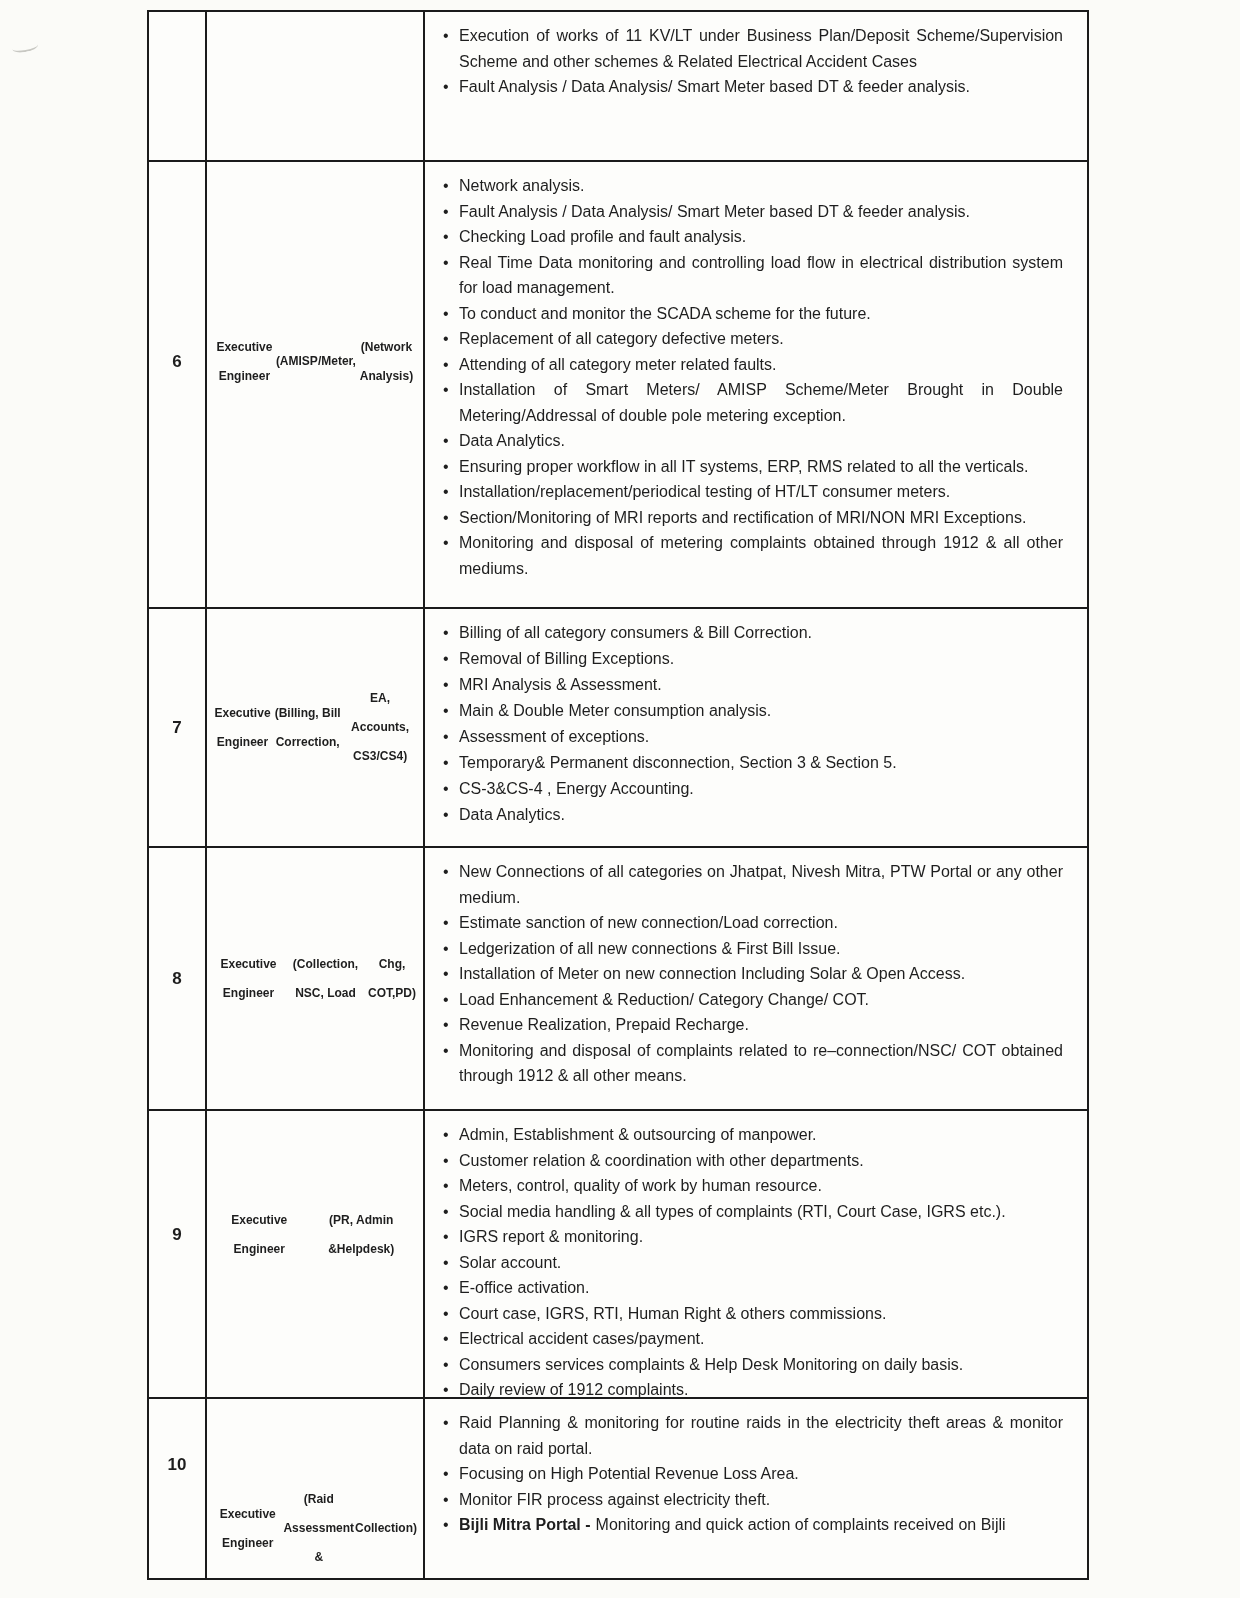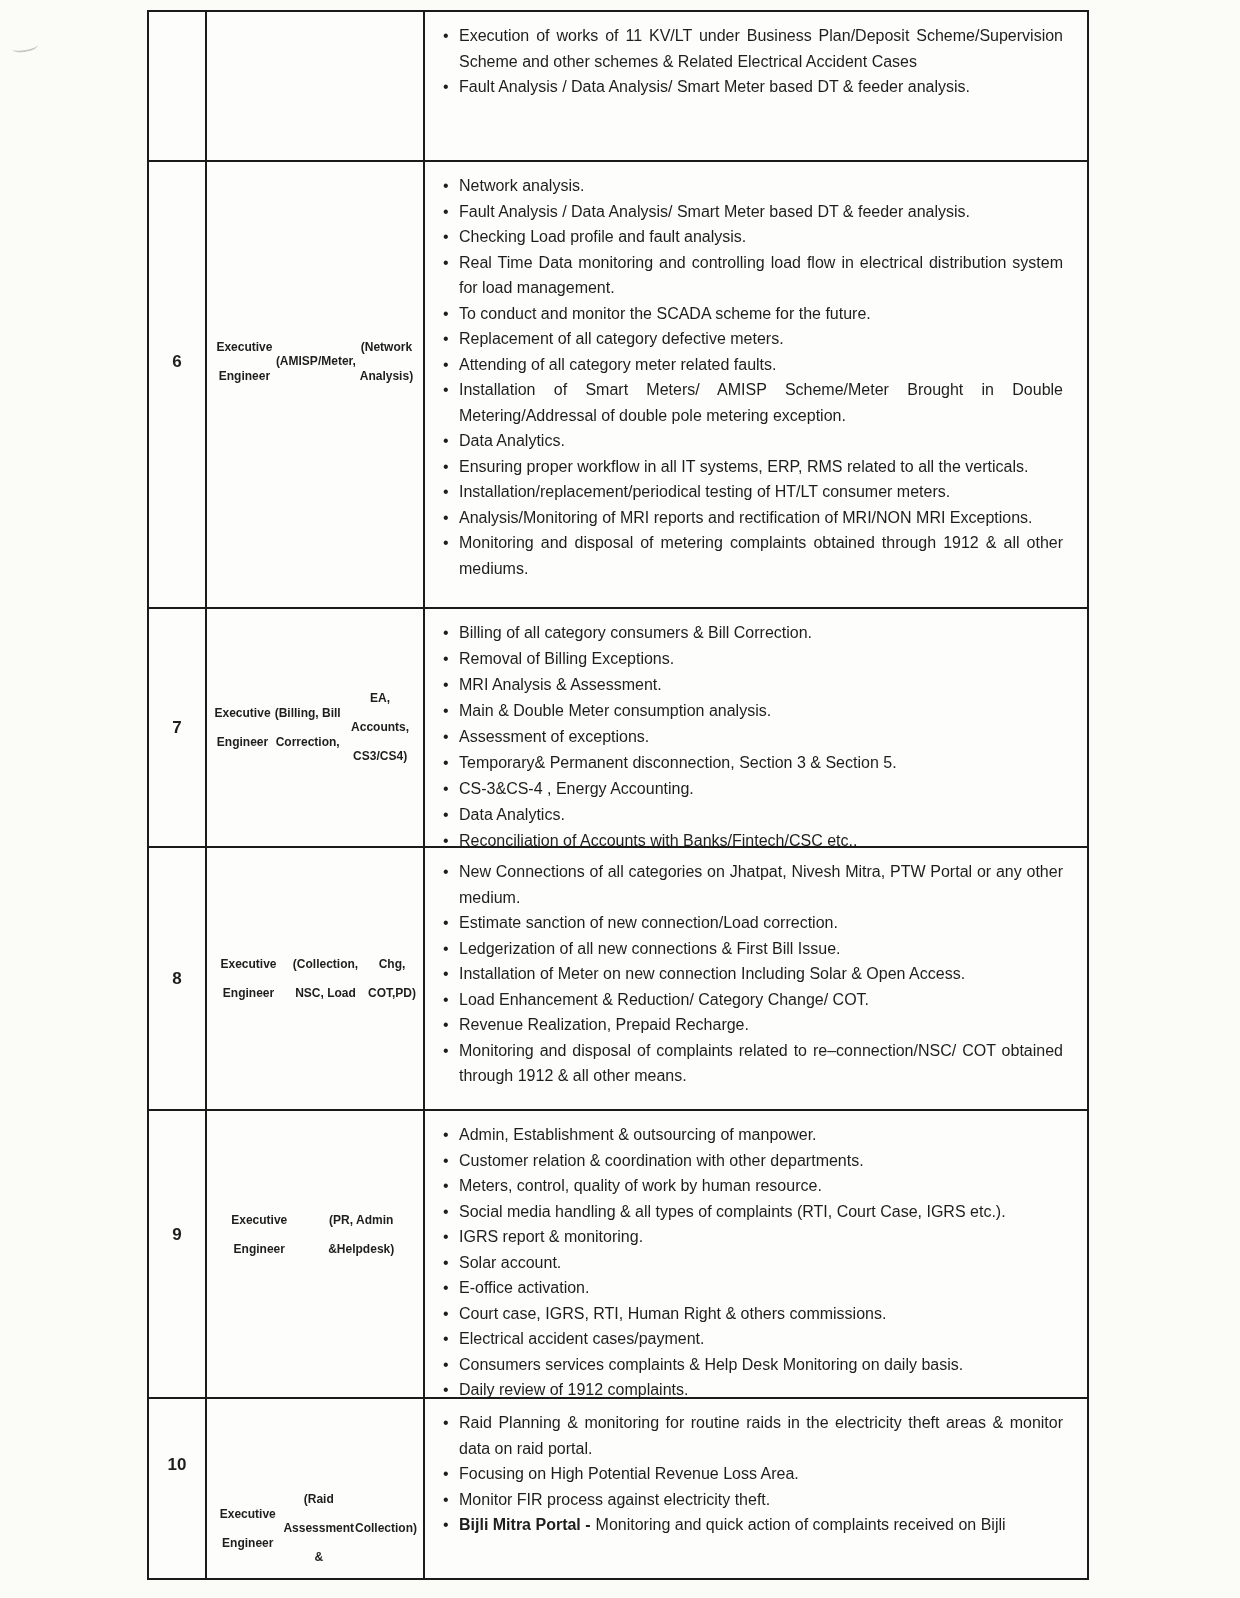--- a/index.html
+++ b/index.html
@@ -101,21 +101,21 @@
             <li><span>Fault Analysis / Data Analysis/ Smart Meter based DT &amp; feeder analysis.</span></li>
             <li><span>Checking Load profile and fault analysis.</span></li>
             <li><span>Real Time Data monitoring and controlling load flow in electrical distribution system for load management.</span></li>
             <li><span>To conduct and monitor the SCADA scheme for the future.</span></li>
             <li><span>Replacement of all category defective meters.</span></li>
             <li><span>Attending of all category meter related faults.</span></li>
             <li><span>Installation of Smart Meters/ AMISP Scheme/Meter Brought in Double Metering/Addressal of double pole metering exception.</span></li>
             <li><span>Data Analytics.</span></li>
             <li><span>Ensuring proper workflow in all IT systems, ERP, RMS related to all the verticals.</span></li>
             <li><span>Installation/replacement/periodical testing of HT/LT consumer meters.</span></li>
-            <li><span>Analysis/Monitoring of MRI reports and rectification of MRI/NON MRI Exceptions.</span></li>
+            <li><span>Section/Monitoring of MRI reports and rectification of MRI/NON MRI Exceptions.</span></li>
             <li><span>Monitoring and disposal of metering complaints obtained through 1912 &amp; all other mediums.</span></li>
           </ul>
         </div>
       </div>
       <div class="row r2" style="height: 239px; --lh: 26px;">
         <div class="cell cell-num">7</div>
         <div class="cell cell-title">
           <div>Executive Engineer</div>
           <div>(Billing, Bill Correction,</div>
           <div>EA, Accounts, CS3/CS4)</div>
@@ -123,21 +123,20 @@
         <div class="cell cell-duties">
           <ul class="duties">
             <li><span>Billing of all category consumers &amp; Bill Correction.</span></li>
             <li><span>Removal of Billing Exceptions.</span></li>
             <li><span>MRI Analysis &amp; Assessment.</span></li>
             <li><span>Main &amp; Double Meter consumption analysis.</span></li>
             <li><span>Assessment of exceptions.</span></li>
             <li><span>Temporary&amp; Permanent disconnection, Section 3 &amp; Section 5.</span></li>
             <li><span>CS-3&amp;CS-4 , Energy Accounting.</span></li>
             <li><span>Data Analytics.</span></li>
-            <li><span>Reconciliation of Accounts with Banks/Fintech/CSC etc..</span></li>
           </ul>
         </div>
       </div>
       <div class="row r3" style="height: 263px; --lh: 25.5px;">
         <div class="cell cell-num">8</div>
         <div class="cell cell-title">
           <div>Executive Engineer</div>
           <div>(Collection, NSC, Load</div>
           <div>Chg, COT,PD)</div>
         </div>

